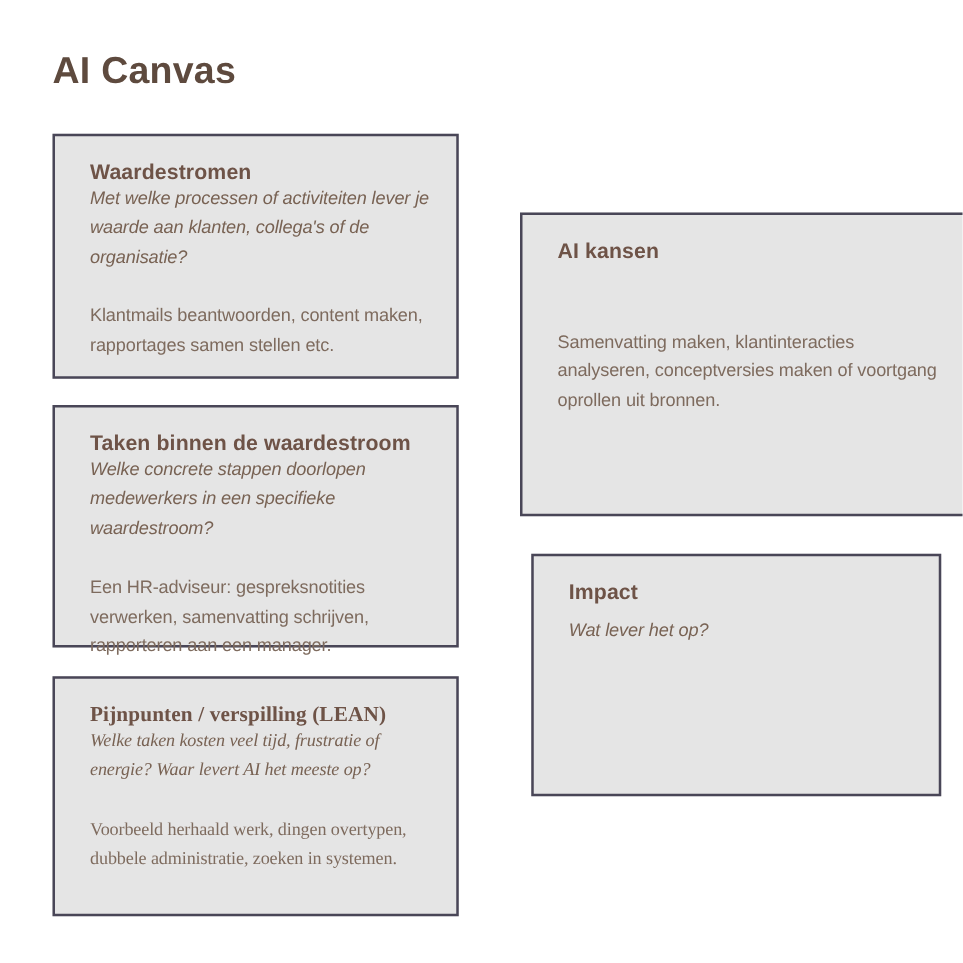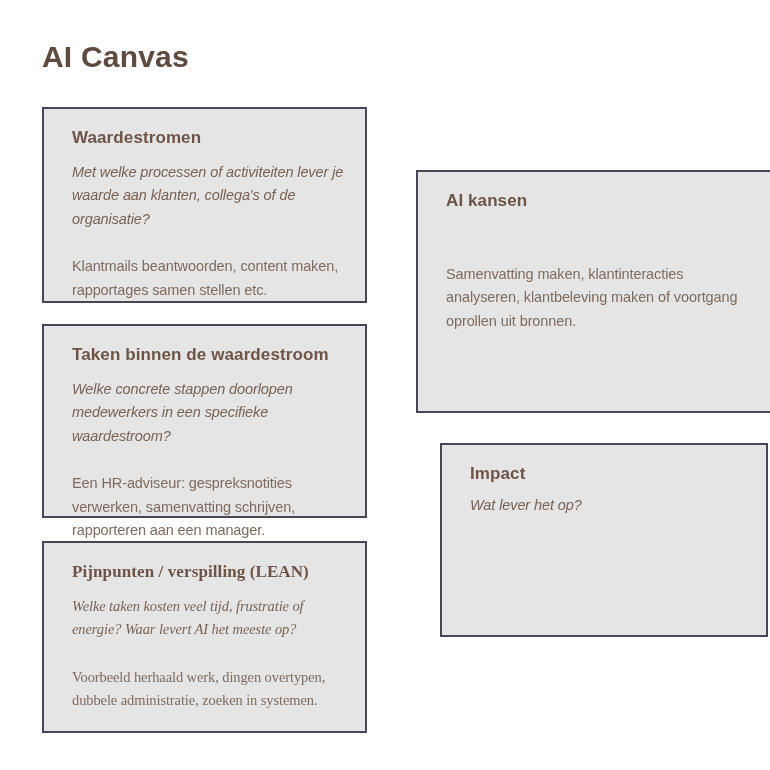--- a/index.html
+++ b/index.html
@@ -35,39 +35,38 @@
     border: 2px solid var(--box-border);
     padding: 19px 14px 12px 28px;
   }
   .box-heading {
     font-size: 17px;
     font-weight: bold;
     color: var(--heading-text);
     letter-spacing: 0.1px;
   }
   .box-question {
-    margin-top: 13px;
     font-size: 14.5px;
     font-style: italic;
     line-height: 1.62;
     color: var(--question-text);
     letter-spacing: -0.1px;
   }
   .box-answer {
     margin-top: 24px;
     font-size: 14.5px;
     line-height: 1.62;
     color: var(--answer-text);
     letter-spacing: -0.1px;
   }
   #box-waardestromen { left: 42px; top: 107px; width: 325px; height: 196px; }
   #box-taken         { left: 42px; top: 324px; width: 325px; height: 194px; }
   #box-pijnpunten    { left: 42px; top: 541px; width: 325px; height: 192px; font-family: Liberation Serif, serif; }
   #box-ai-kansen     { left: 416px; top: 170px; width: 361px; height: 243px; }
-  #box-impact        { left: 440px; top: 443px; width: 328px; height: 194px; }
+  #box-impact        { left: 425px; top: 443px; width: 328px; height: 194px; }
   #box-ai-kansen .box-answer { margin-top: 52px; }
   #box-impact .box-question  { margin-top: 10px; }
   #box-impact .box-answer    { margin-top: 44px; }
 </style>
 </head>
 <body>
 
 <div class="canvas">
 
   <h1 class="page-title">AI Canvas</h1>
@@ -85,21 +84,21 @@
   </div>
 
   <div class="box" id="box-pijnpunten">
     <div class="box-heading">Pijnpunten / verspilling (LEAN)</div>
     <div class="box-question">Welke taken kosten veel tijd, frustratie of energie? Waar levert AI het meeste op?</div>
     <div class="box-answer">Voorbeeld herhaald werk, dingen overtypen, dubbele administratie, zoeken in systemen.</div>
   </div>
 
   <div class="box" id="box-ai-kansen">
     <div class="box-heading">AI kansen</div>
-    <div class="box-answer">Samenvatting maken, klantinteracties analyseren, klantbeleving maken of voortgang oprollen uit bronnen.</div>
+    <div class="box-answer">Samenvatting maken, klantinteracties analyseren, conceptversies maken of voortgang oprollen uit bronnen.</div>
   </div>
 
   <div class="box" id="box-impact">
     <div class="box-heading">Impact</div>
     <div class="box-question">Wat lever het op?</div>
   </div>
 
 </div>
 
 </body></html>

